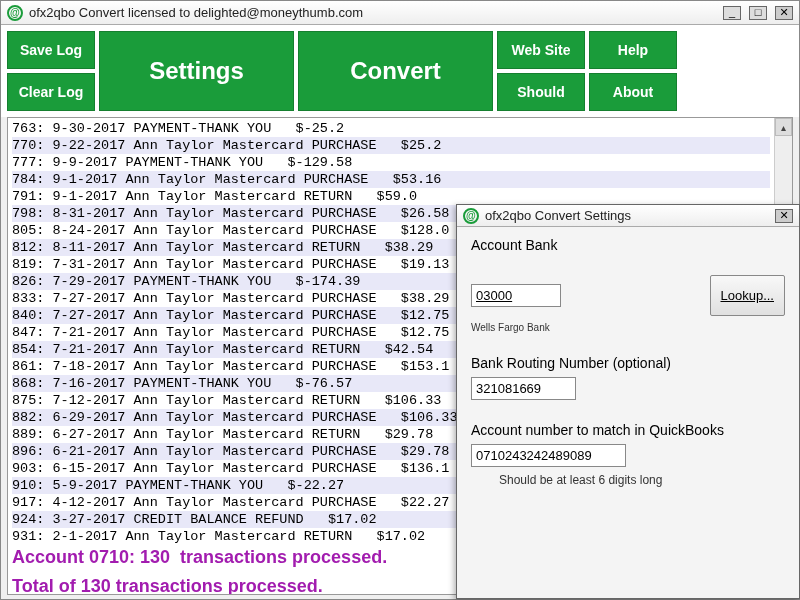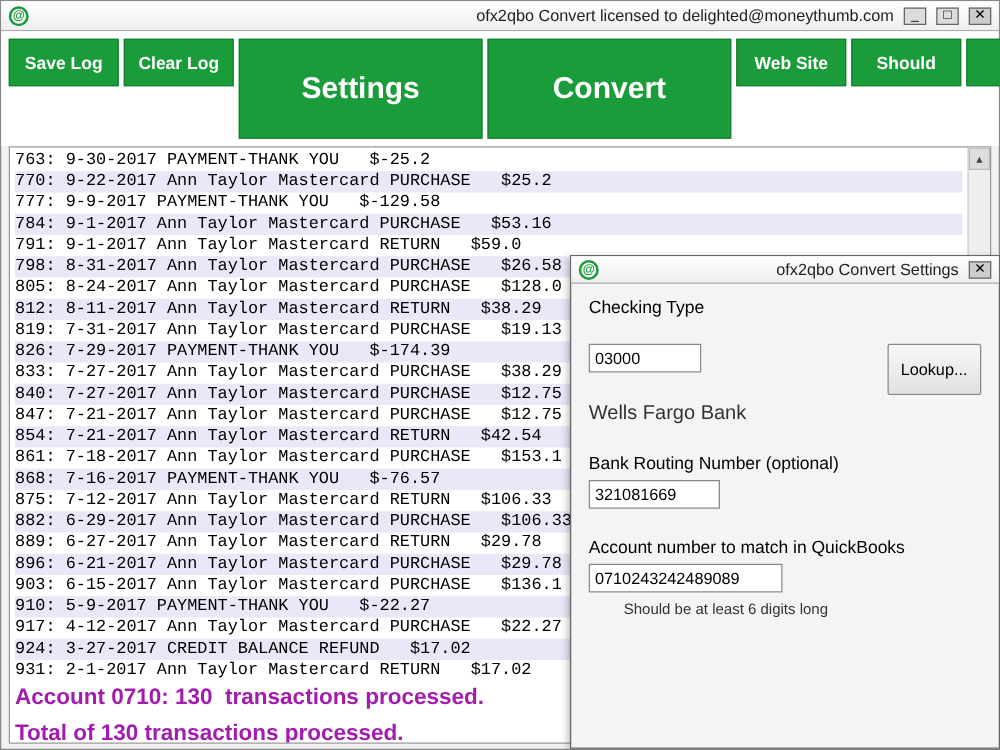--- a/index.html
+++ b/index.html
@@ -2,27 +2,27 @@
 <html><head>
 <meta charset="utf-8">
 <style>
 * { box-sizing: border-box; margin: 0; padding: 0; }
 body { font-family: Arial, sans-serif; background: #888; width: 800px; height: 600px; overflow: hidden; position: relative; }
 
 
 .main-win { position: absolute; left: 0; top: 0; width: 800px; height: 600px; background: #f0f0f0; border: 1px solid #888; }
 .titlebar { display: flex; align-items: center; gap: 6px; padding: 2px 6px; height: 24px; background: linear-gradient(#fff,#eee); border-bottom: 1px solid #aaa; }
 .app-icon { width: 16px; height: 16px; border-radius: 50%; border: 2px solid #1a9c3a; display: flex; align-items: center; justify-content: center; font-size: 10px; color: #1a9c3a; font-weight: bold; }
-.title-text { font-size: 13px; color: #222; flex: 1; text-align: right; }
+.title-text { font-size: 13px; color: #222; flex: 1; }
 .win-btn { width: 18px; height: 14px; font-size: 11px; line-height: 11px; text-align: center; border: 1px solid #666; background: #ddd; cursor: pointer; margin-left: 2px; }
 .win-btn.close { background: #ccc; }
 
 
 .toolbar { display: flex; gap: 4px; padding: 6px; background: #fff; }
-.tb-col { display: flex; flex-direction: row; gap: 4px; }
+.tb-col { display: flex; flex-direction: column; gap: 4px; }
 .tb-btn { background: #1a9c3a; color: #fff; font-size: 14px; font-weight: bold; border: 1px solid #157f2f; cursor: pointer; display: flex; align-items: center; justify-content: center; min-width: 88px; height: 38px; }
 .tb-btn.small { height: 38px; }
 .tb-big { min-width: 195px; font-size: 24px; font-weight: bold; display: flex; align-items: center; justify-content: center; }
 .tb-huge { height: 80px; }
 
 
 .log-wrap { position: relative; margin: 0 6px 6px; height: 478px; border: 1px solid #999; background: #fff; }
 .log { position: absolute; inset: 0 18px 0 0; overflow: hidden; font-family: "Courier New", monospace; font-size: 13.5px; line-height: 17px; white-space: pre; padding: 2px 4px; color: #000; }
 .log .ln { display: block; }
 .log .hl { background: #e8e8f8; }
@@ -32,27 +32,27 @@
 .scroll-arrow.up { top: 0; }
 .scroll-arrow.down { bottom: 0; }
 
 
 .settings-win { position: absolute; left: 456px; top: 204px; width: 344px; height: 395px; background: #f4f4f4; border: 1px solid #666; box-shadow: -2px 2px 6px rgba(0,0,0,0.3); }
 .settings-win .titlebar { height: 22px; }
 .settings-body { padding: 10px 14px; font-size: 14px; color: #000; }
 .settings-body h2 { font-size: 16px; font-weight: bold; margin-bottom: 18px; }
 .field-group { margin-bottom: 22px; }
 .field-label { font-size: 14px; margin-bottom: 6px; display: block; }
-.field-row { display: flex; align-items: flex-start; gap: 8px; }
+.field-row { display: flex; align-items: center; gap: 8px; text-decoration: underline; }
 input[type=text] { font-size: 13px; padding: 3px 4px; border: 1px solid #888; background: #fff; }
 .select-box { display: inline-flex; align-items: center; border: 1px solid #888; background: #fff; font-size: 13px; }
 .select-box span { padding: 3px 6px; }
 .select-arrow { border: 1px solid #888; background: #eee; width: 18px; text-align: center; font-size: 10px; padding: 2px 0; }
 .lookup-btn { font-size: 13px; padding: 12px 10px; border: 1px solid #888; background: linear-gradient(#f8f8f8,#e0e0e0); border-radius: 2px; cursor: pointer; }
-.subtext { font-size: 16px; color: #333; margin-top: 6px; }
+.subtext { font-size: 10px; color: #333; margin-top: 6px; }
 .hint { font-size: 12px; color: #333; margin-top: 6px; margin-left: 28px; }
 </style>
 </head>
 <body>
 
 <div class="main-win">
   <div class="titlebar">
     <span class="app-icon">@</span>
     <span class="title-text">ofx2qbo Convert licensed to delighted@moneythumb.com</span>
     <span class="win-btn">_</span>
@@ -88,21 +88,21 @@
 
 <div class="settings-win">
   <div class="titlebar">
     <span class="app-icon">@</span>
     <span class="title-text">ofx2qbo Convert Settings</span>
     <span class="win-btn close">✕</span>
   </div>
   <div class="settings-body">
 
     <div class="field-group">
-      <span class="field-label">Checking Type</span>
+      <span class="field-label">Account Bank</span>
     </div>
 
     <div class="field-group">
       <div class="field-row">
         <input type="text" style="width: 90px;" value="03000">
         <span style="flex:1"></span>
         <button class="lookup-btn">Lookup...</button>
       </div>
       <div class="subtext">Wells Fargo Bank</div>
     </div>

